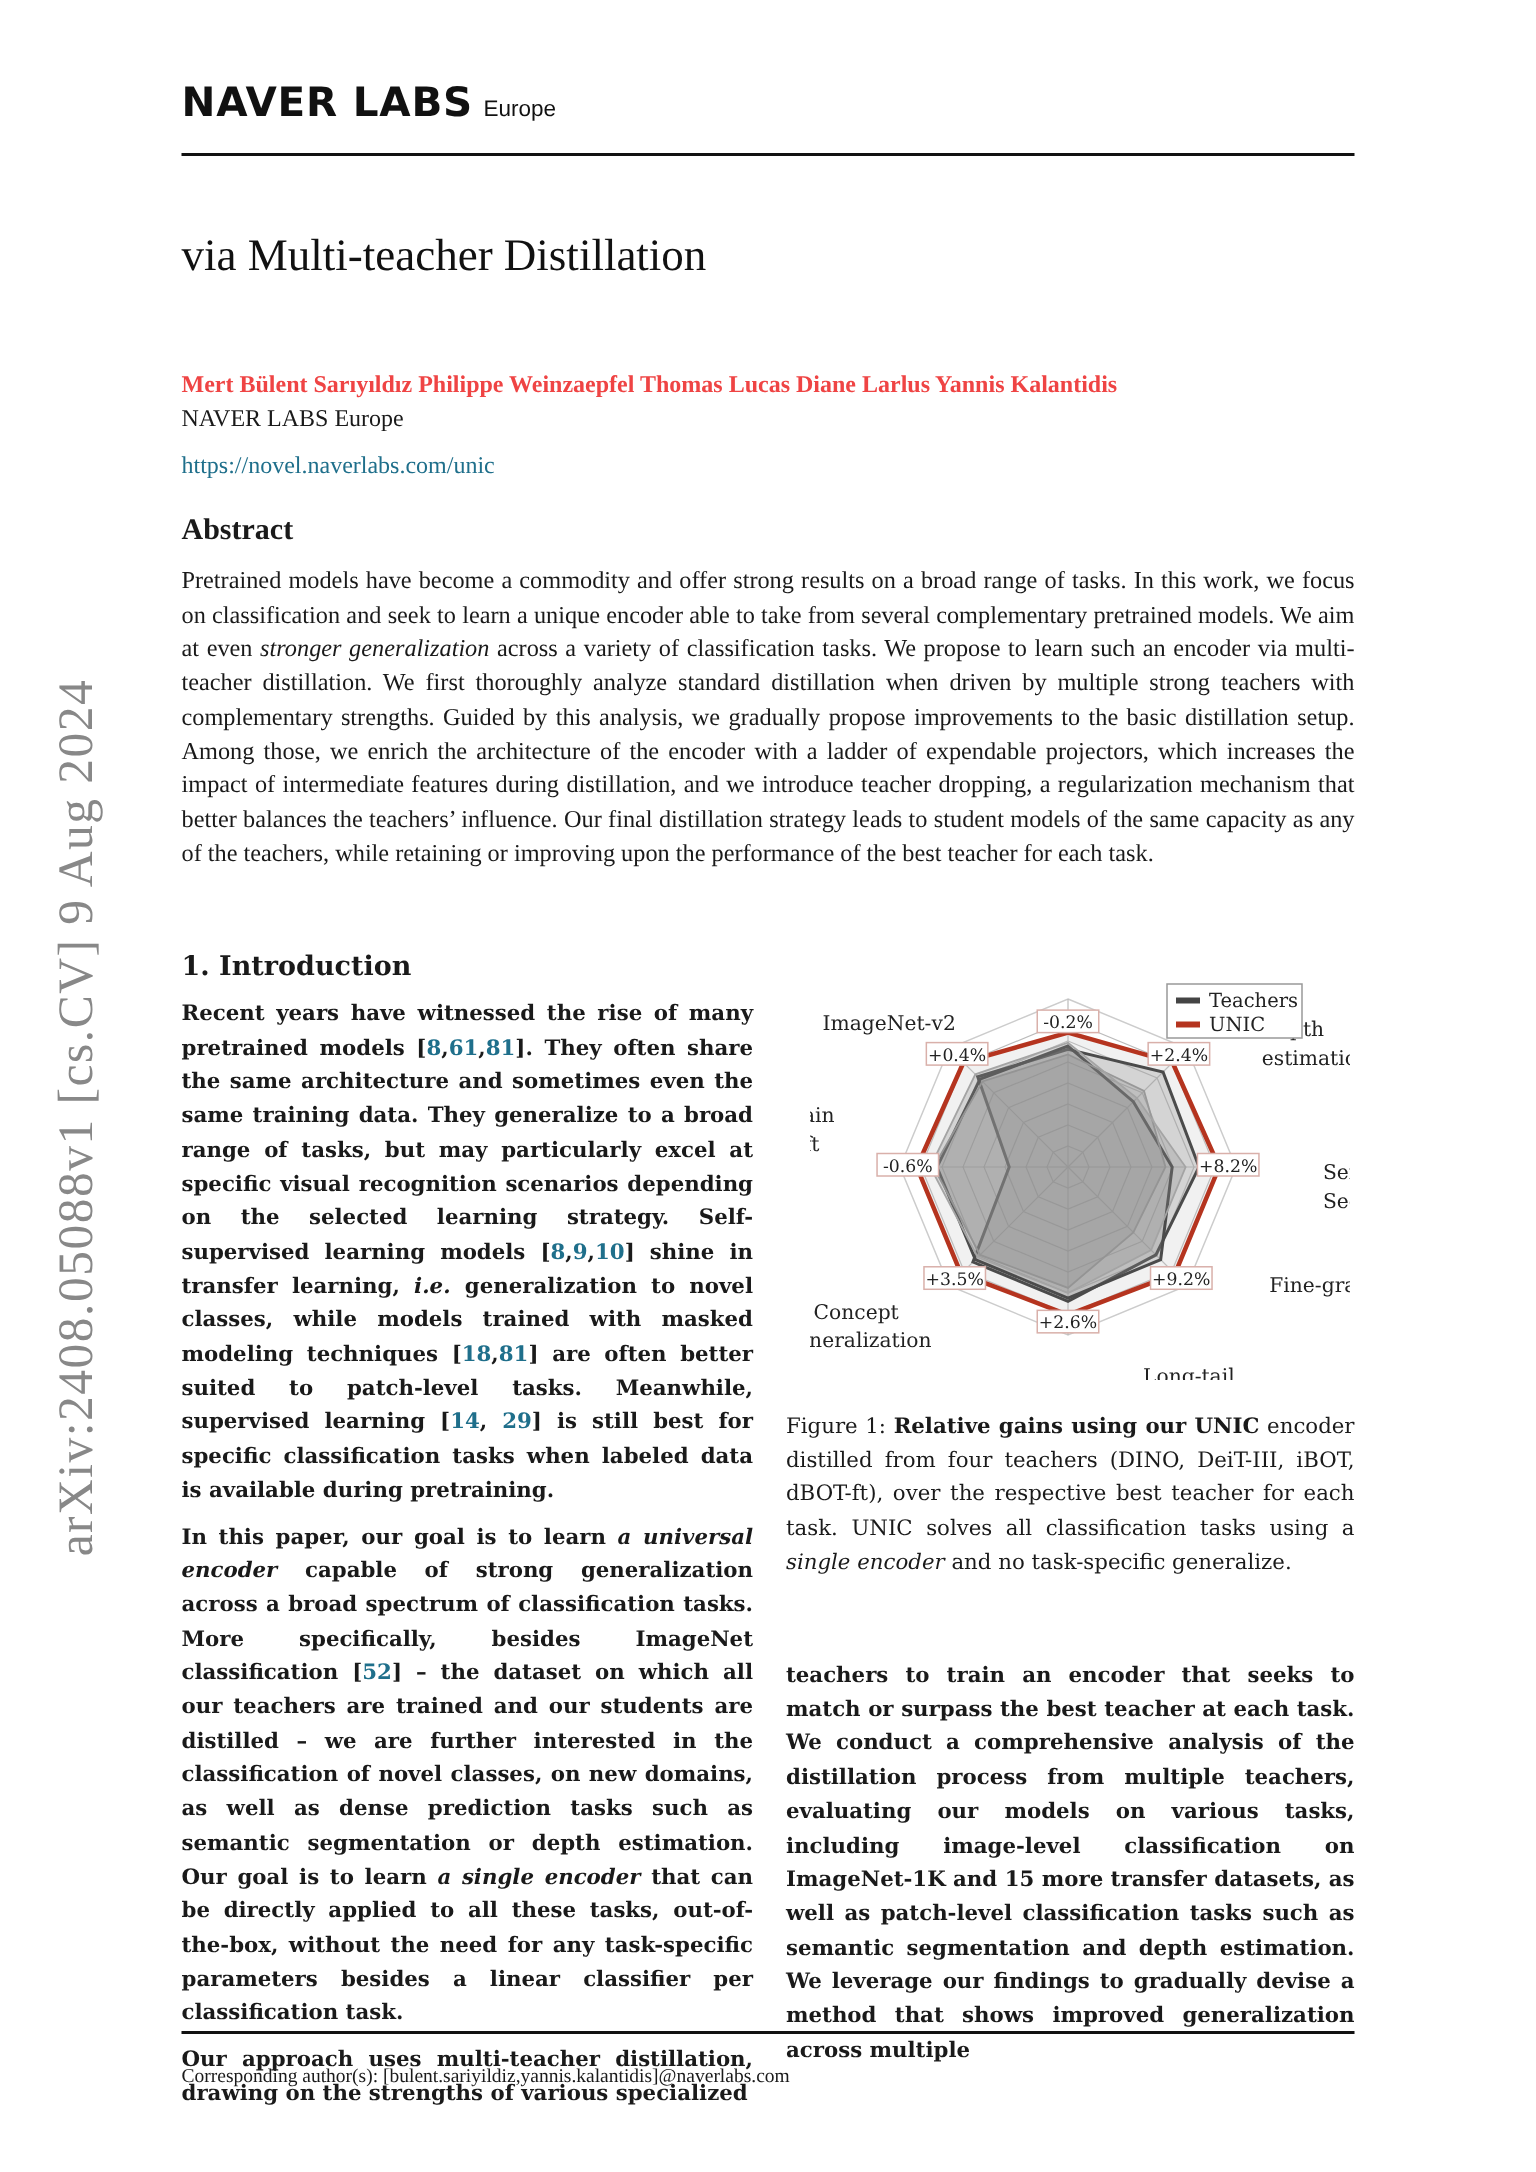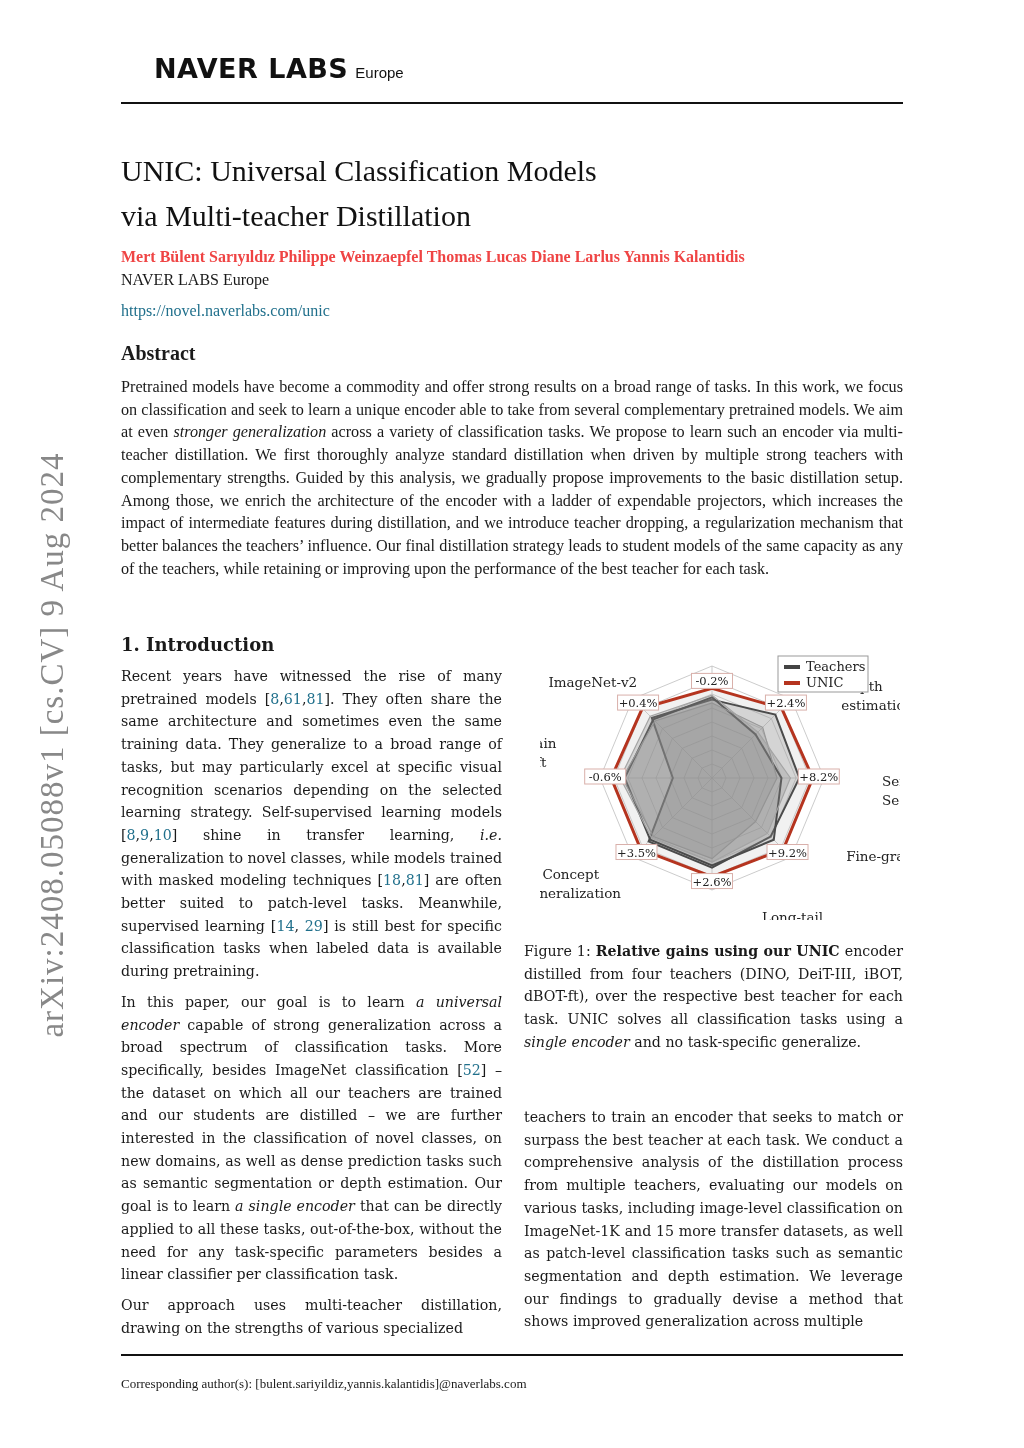--- a/index.html
+++ b/index.html
@@ -1,37 +1,37 @@
 <!DOCTYPE html>
 <html><head>
 <meta charset="utf-8">
 <style>
   html, body { margin: 0; padding: 0; background: #ffffff; }
   body { width: 1024px; height: 1448px; position: relative; overflow: hidden;
          font-family: "DejaVu Serif", "Liberation Serif", serif; color: #1a1a1a; }
   .logo { position: absolute; left: 121px; top: 55px; display: flex; align-items: flex-end; }
   .logo-main { font-family: "DejaVu Sans", "Liberation Sans", sans-serif; font-weight: 900;
-               font-size: 27px; letter-spacing: 0.5px; color: #111; line-height: 1; margin-left: 33px; }
+               font-size: 27px; letter-spacing: 0.5px; color: #111; line-height: 1; }
   .logo-sub { font-family: "Liberation Sans", sans-serif; font-size: 15px; margin-left: 7px; margin-bottom: 1px; color: #111; }
   .rule { position: absolute; left: 121px; width: 782px; height: 2px; background: #111; }
   .title { position: absolute; left: 121px; top: 148px; width: 780px;
            font-family: "Liberation Serif", serif; font-size: 30px; line-height: 45px; color: #111; }
   .authors { position: absolute; left: 121px; top: 248px; font-family: "Liberation Serif", serif;
              font-weight: bold; font-size: 16px; color: #ef4444; }
   .affil { position: absolute; left: 121px; top: 271px; font-family: "Liberation Serif", serif; font-size: 16px; }
   .url { position: absolute; left: 121px; top: 302px; font-family: "Liberation Serif", serif; font-size: 16px; color: #1f6f8b; }
   .abs-head { position: absolute; left: 121px; top: 342px; font-family: "Liberation Serif", serif;
               font-weight: bold; font-size: 20px; }
   .abs-body { position: absolute; left: 121px; top: 376px; width: 782px; font-family: "Liberation Serif", serif;
               font-size: 16.2px; line-height: 22.7px; text-align: justify; }
   .sec-head { position: absolute; left: 121px; top: 634px; font-family: "DejaVu Serif", serif;
               font-weight: bold; font-size: 18px; }
   .col { position: absolute; font-family: "DejaVu Serif", serif; font-size: 14.2px; line-height: 22.7px;
          text-align: justify; }
-  .col p { margin: 0 0 8px 0; }
+  .col p { margin: 0 0 8px 0; font-weight: bold; }
   .cite { color: #1f6f8b; }
   .caption { position: absolute; left: 524px; top: 940px; width: 379px; font-family: "DejaVu Serif", serif;
              font-size: 14.2px; line-height: 22.7px; text-align: justify; }
   .footer { position: absolute; left: 121px; top: 1376px; font-family: "Liberation Serif", serif; font-size: 13px; }
   .arxiv { position: absolute; left: 52px; top: 745px; transform: translate(-50%, -50%) rotate(-90deg);
            white-space: nowrap; font-family: "Liberation Serif", serif; font-size: 33px; color: #888; letter-spacing: 1px; }
   #radar { position: absolute; left: 540px; top: 650px; }
   #radar text { font-family: "DejaVu Serif", serif; }
 </style>
 </head>
@@ -39,21 +39,20 @@
 
 <div class="logo">
   <span class="logo-main">NAVER LABS</span>
   <span class="logo-sub">Europe</span>
 </div>
 <div class="rule" style="top:102px"></div>
 
 <div class="arxiv">arXiv:2408.05088v1  [cs.CV]  9 Aug 2024</div>
 
 <div class="title">
-  <div>UNIC: Universal Classification Models</div>
   <div>via Multi-teacher Distillation</div>
 </div>
 <div class="authors">Mert Bülent Sarıyıldız  Philippe Weinzaepfel  Thomas Lucas  Diane Larlus  Yannis Kalantidis</div>
 <div class="affil">NAVER LABS Europe</div>
 <div class="url">https://novel.naverlabs.com/unic</div>
 
 <div class="abs-head">Abstract</div>
 <div class="abs-body"><span>Pretrained models have become a commodity and offer strong results on a broad range of tasks. In this work, we focus on classification and seek to learn a unique encoder able to take from several complementary pretrained models. We aim at even </span><em>stronger generalization</em><span> across a variety of classification tasks. We propose to learn such an encoder via multi-teacher distillation. We first thoroughly analyze standard distillation when driven by multiple strong teachers with complementary strengths. Guided by this analysis, we gradually propose improvements to the basic distillation setup. Among those, we enrich the architecture of the encoder with a ladder of expendable projectors, which increases the impact of intermediate features during distillation, and we introduce teacher dropping, a regularization mechanism that better balances the teachers’ influence. Our final distillation strategy leads to student models of the same capacity as any of the teachers, while retaining or improving upon the performance of the best teacher for each task.</span></div>
 
 <div class="sec-head">1.  Introduction</div>

